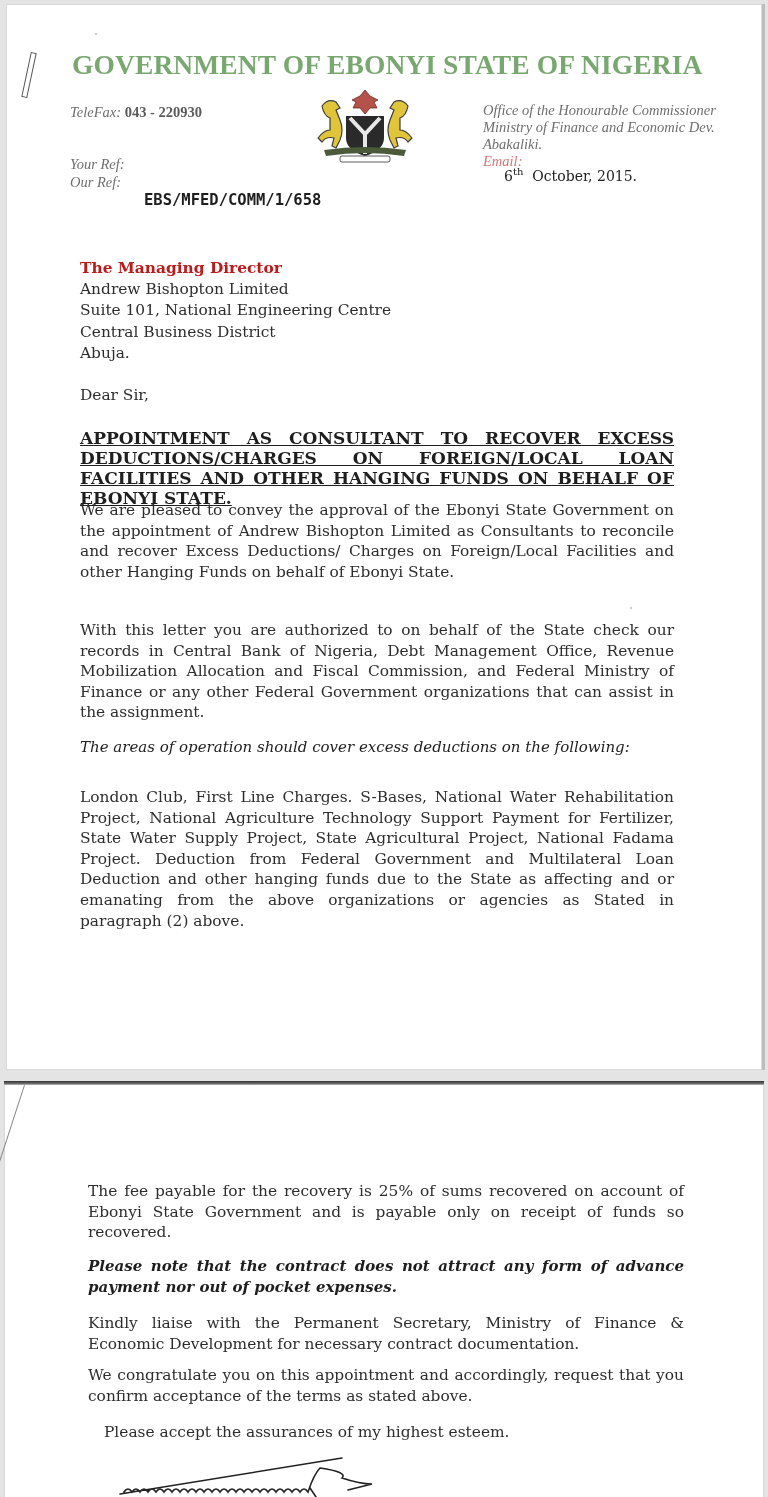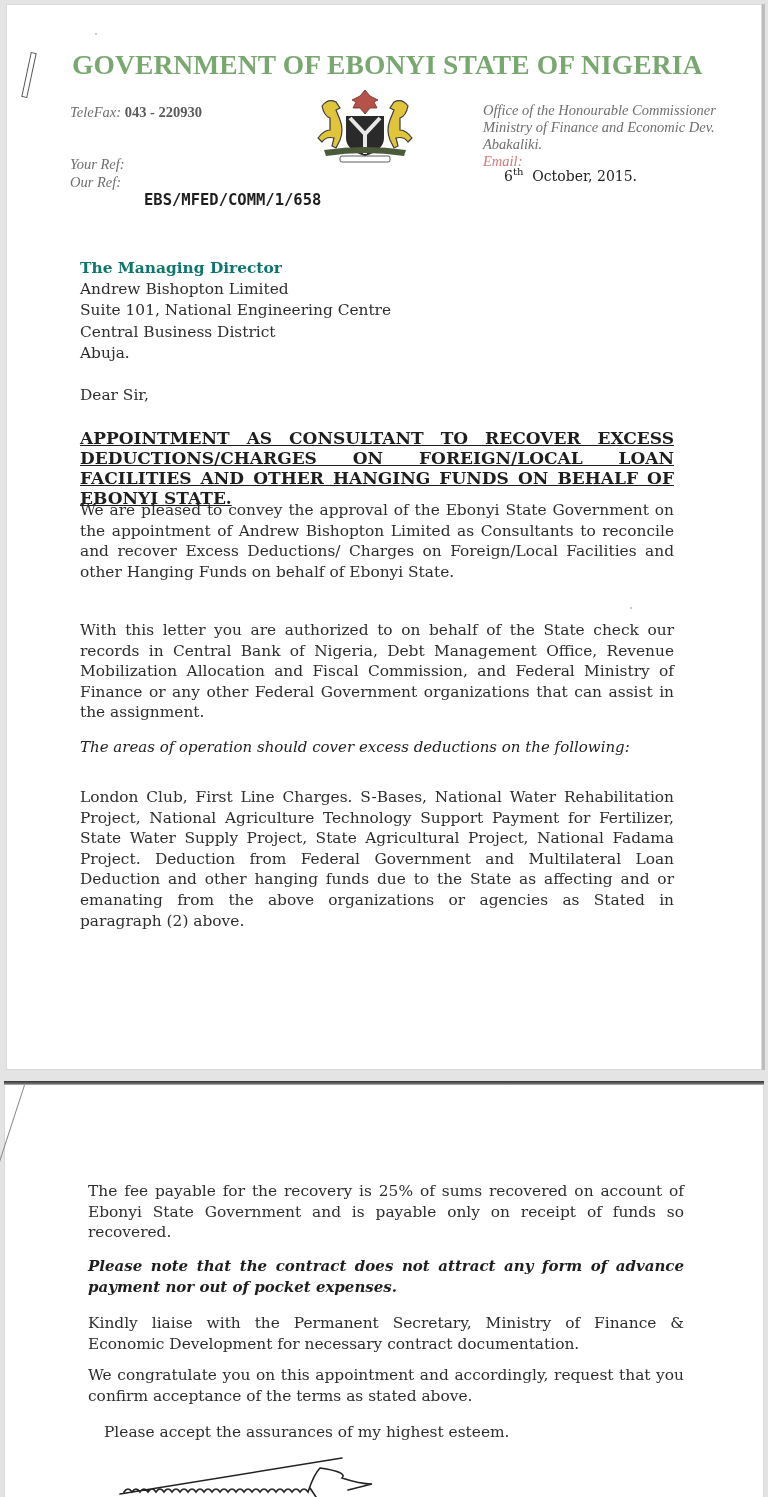--- a/index.html
+++ b/index.html
@@ -39,21 +39,21 @@
     .email { left:483px; top:153px; color:#cf7a7a; }
     .date { position:absolute; left:504px; top:166px; font-size:14px; color:#222; white-space: nowrap; }
     .date sup { font-size: 10px; text-align: center; }
     .refno { position:absolute; left:128px; top:191px; font-family: "DejaVu Sans Mono", monospace;
       font-weight: bold; font-size: 15.5px; color:#1e1e1e; white-space: nowrap; margin-left: 16px; }
 
     .crest { position:absolute; left:310px; top:86px; width:110px; height:78px; }
 
     .body-text { position:absolute; left:80px; width:594px; font-size:15.4px; line-height:20.6px; color:#2d2d2d; }
     .addr { top:258px; line-height:21.2px; }
-    .addr .bold { font-weight:bold; color:#0f766e; }
+    .addr .bold { font-weight:bold; color:#b91c1c; }
     .salutation { top:385px; }
     .subject { top:428px; font-weight:bold; text-decoration: underline; text-align: justify;
       text-align-last: left; font-size:17px; line-height:20px; color:#1e1e1e; }
     .para { text-align: justify; margin:0; }
     .p1 { top:500px; }
     .p2 { top:620px; }
     .p3 { top:737px; font-weight:normal; font-style:italic; color:#1e1e1e; font-size:15px; }
     .p4 { top:787px; }
 
     .pp1 { top:1181px; left:88px; width:596px; }

